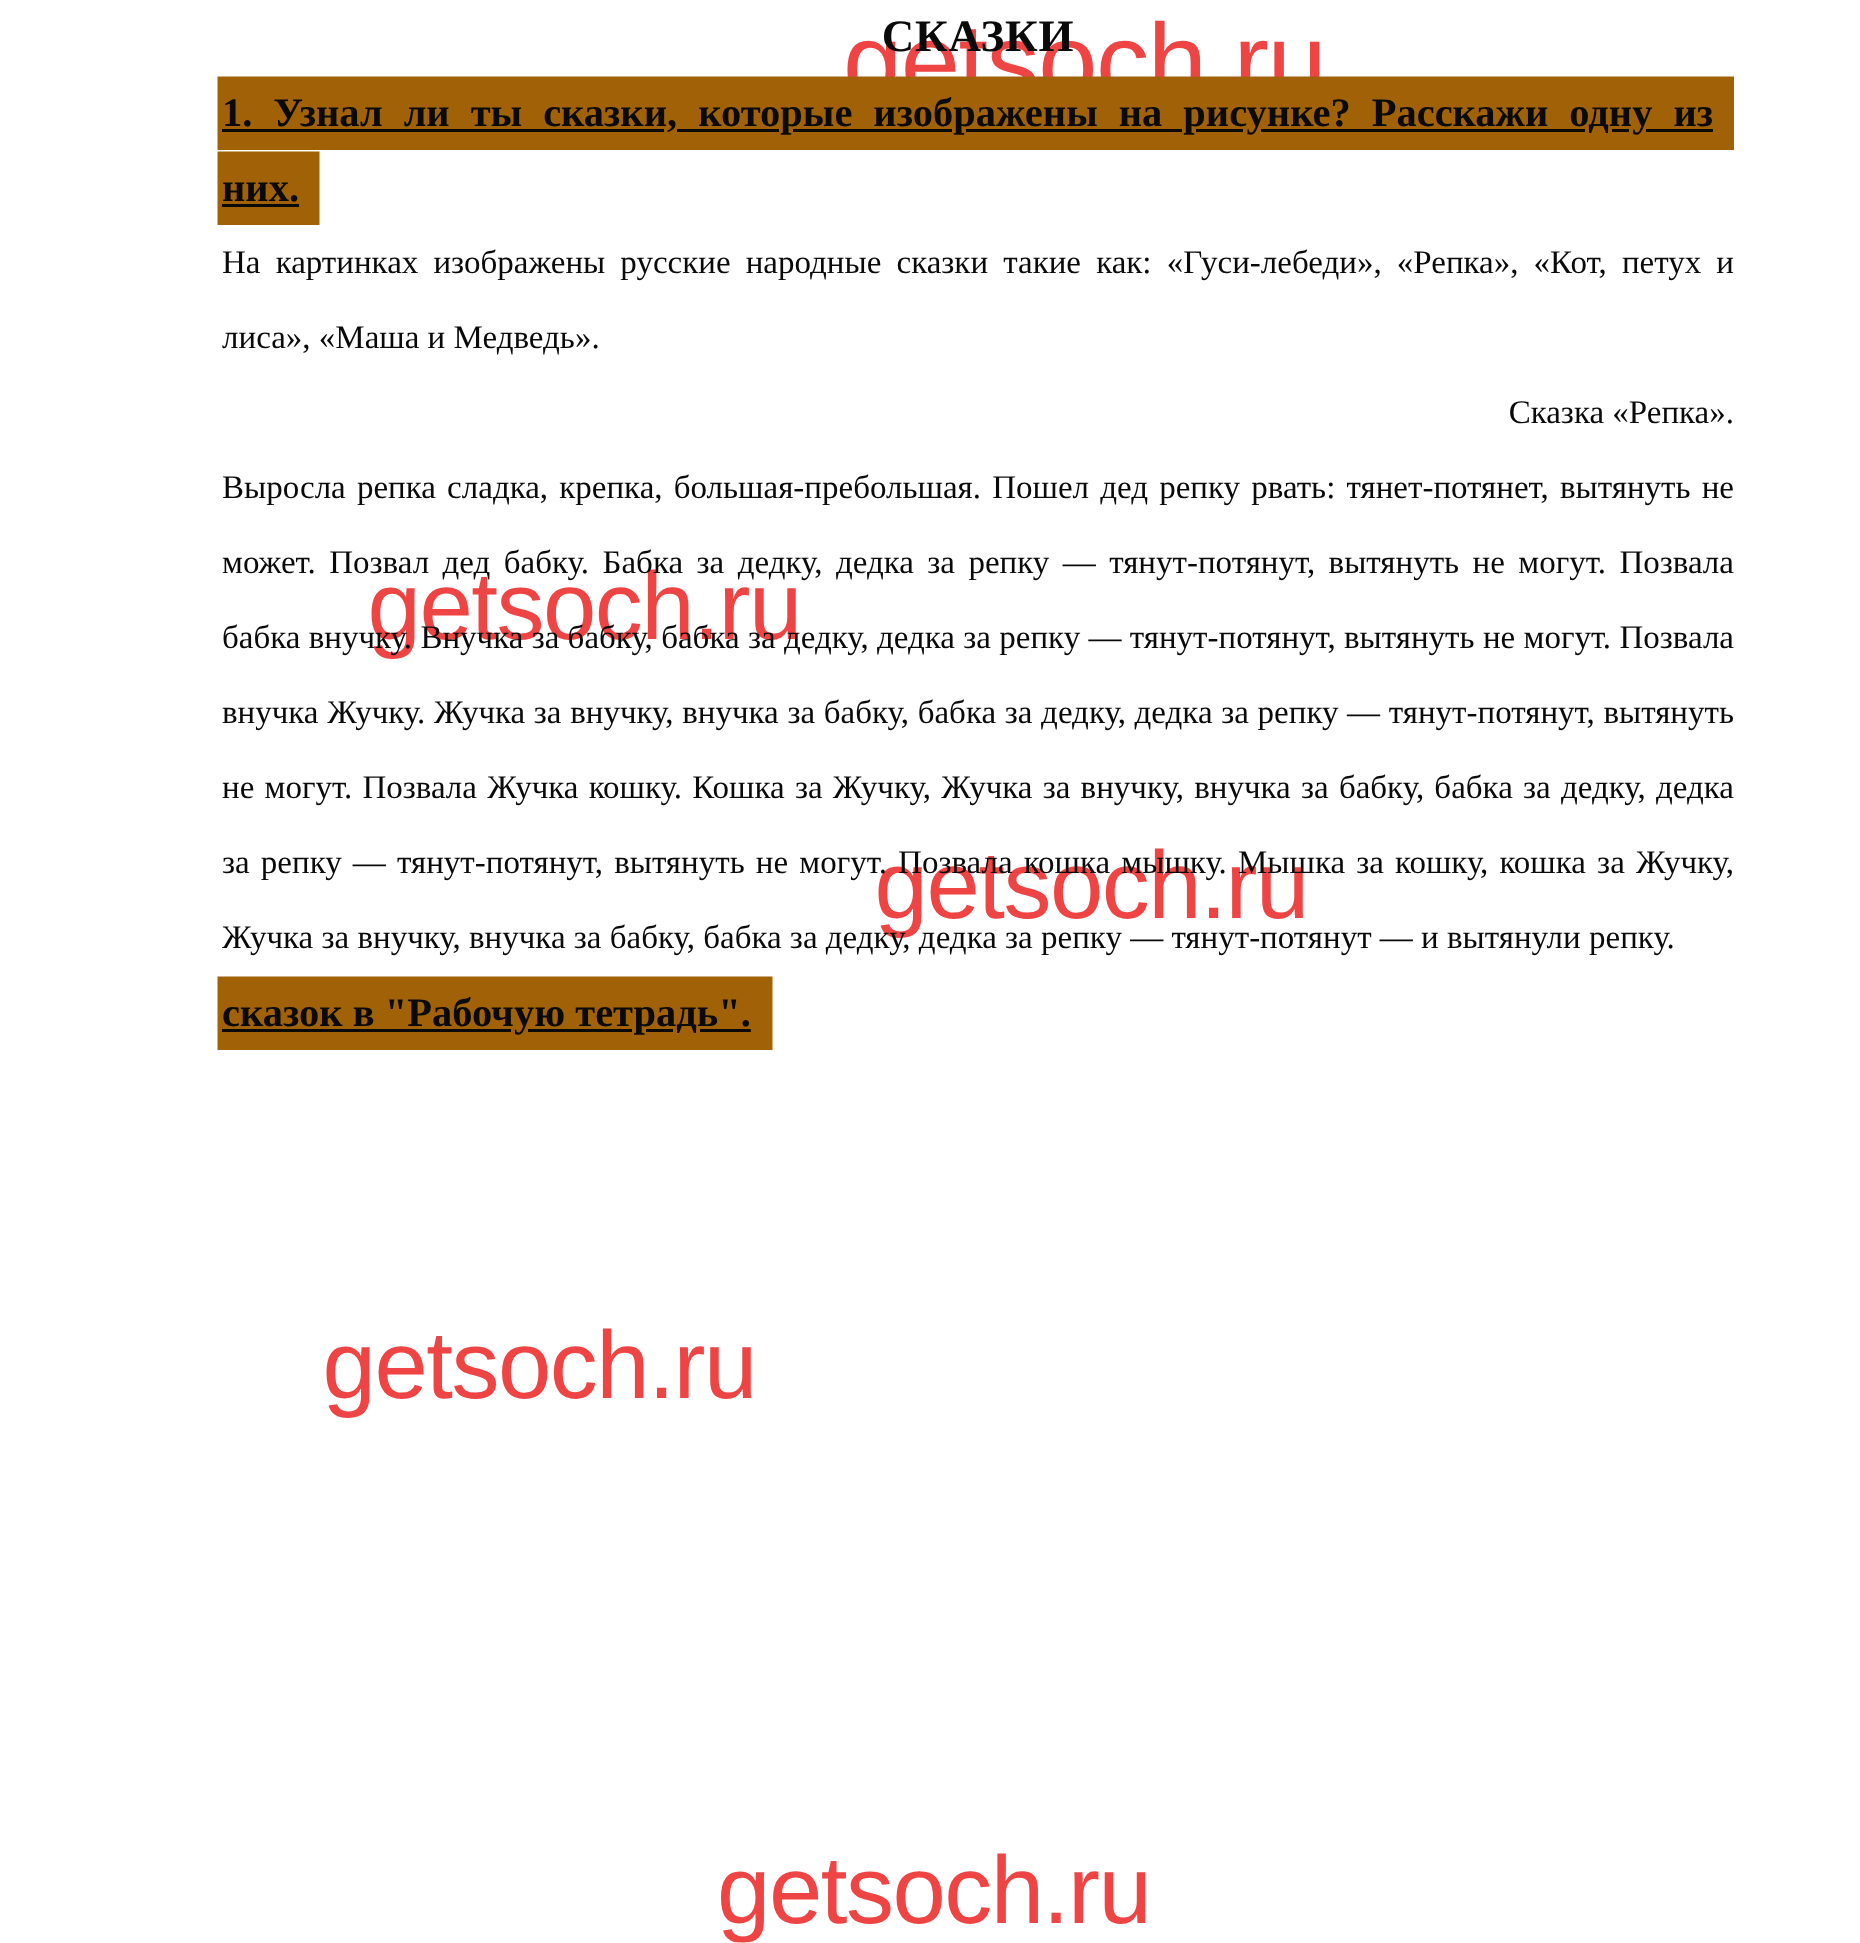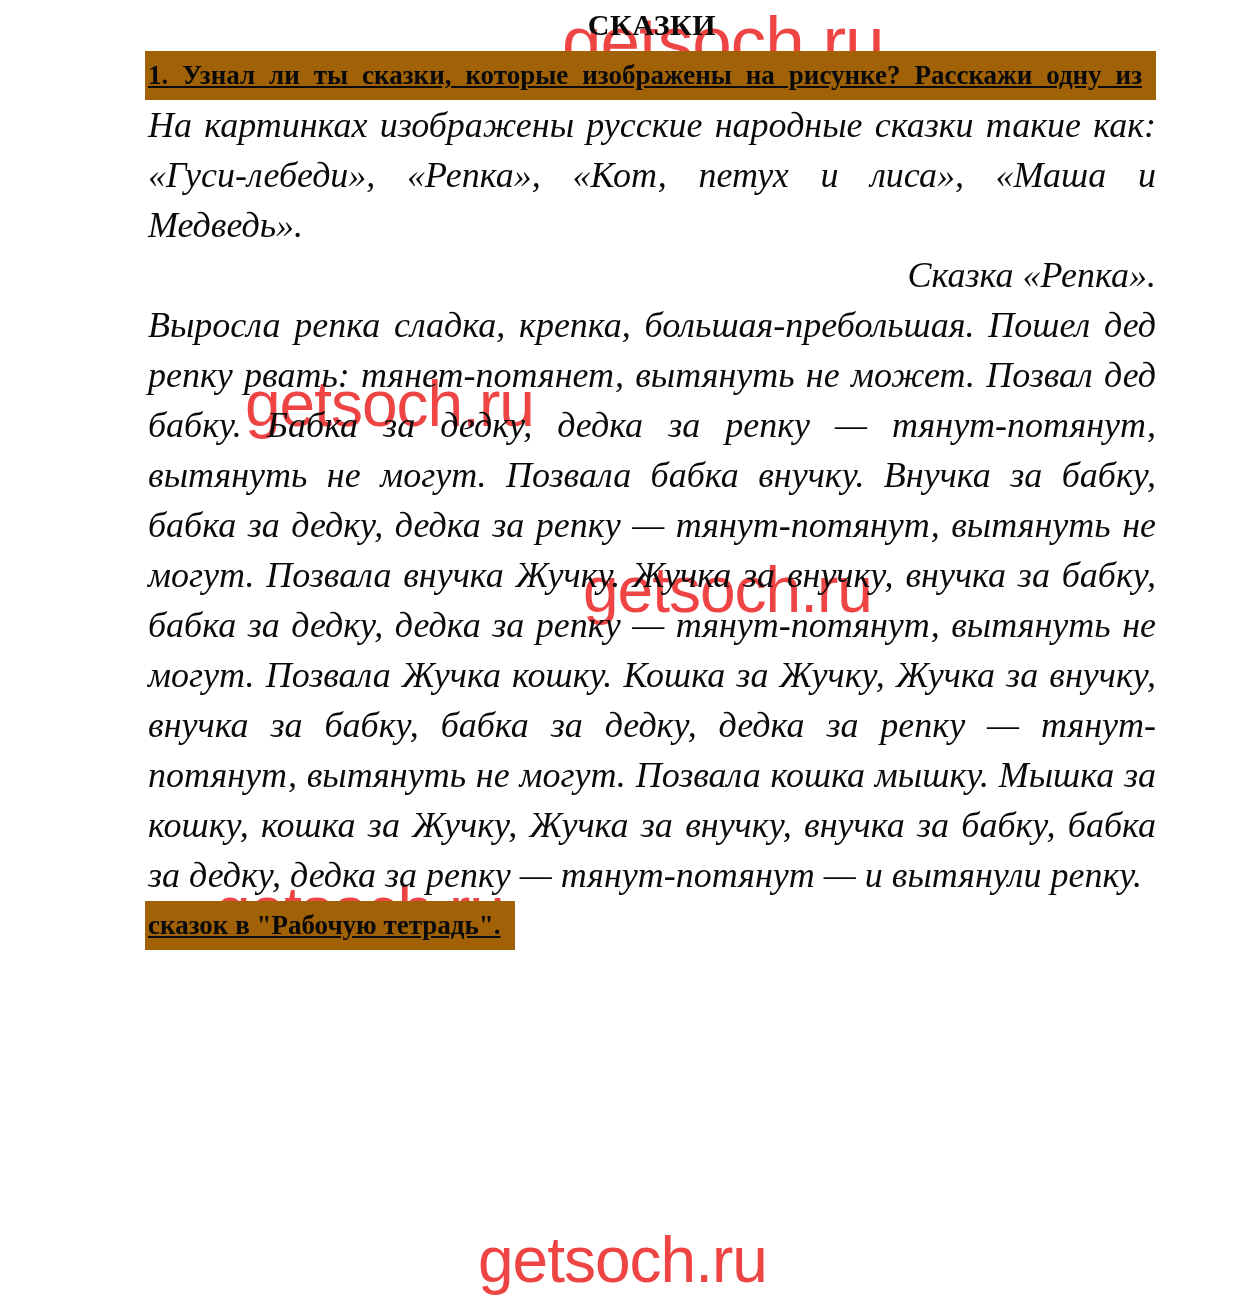--- a/index.html
+++ b/index.html
@@ -44,24 +44,23 @@
   .doc-title {
     margin-top: 38px;
     font-size: 30px;
     font-weight: bold;
     line-height: 50px;
     text-align: center;
     letter-spacing: 0.5px;
   }
 
   .para {
-    font-size: 36px;
+    font-size: 22px;
     line-height: 50px;
     text-align: justify;
-    font-style: italic;
   }
   .center-line { text-align: right; }
 
   .question {
     font-size: 27px;
     font-weight: bold;
     line-height: 50px;
   }
   .q1 { margin-top: 57px; }
   .q2 { margin-top: 48px; }
@@ -88,20 +87,21 @@
 <div class="wm wm-mid2">getsoch.ru</div>
 <div class="wm wm-mid3">getsoch.ru</div>
 <div class="wm wm-bottom">getsoch.ru</div>
 
 <div class="content">
 
   <p class="doc-title">СКАЗКИ</p>
 
   <p class="question q1">
     <span class="q-line force-justify"><span class="hl">1. Узнал ли ты сказки, которые изображены на рисунке? Расскажи одну из</span></span>
+    <span class="q-line"><span class="hl">них.</span></span>
   </p>
 
   <p class="para">На картинках изображены русские народные сказки такие как: «Гуси-лебеди», «Репка», «Кот, петух и лиса», «Маша и Медведь».</p>
 
   <p class="para center-line">Сказка «Репка».</p>
 
 
 
   <p class="para">Выросла репка сладка, крепка, большая-пребольшая. Пошел дед репку рвать: тянет-потянет, вытянуть не может. Позвал дед бабку. Бабка за дедку, дедка за репку — тянут-потянут, вытянуть не могут. Позвала бабка внучку. Внучка за бабку, бабка за дедку, дедка за репку — тянут-потянут, вытянуть не могут. Позвала внучка Жучку. Жучка за внучку, внучка за бабку, бабка за дедку, дедка за репку — тянут-потянут, вытянуть не могут. Позвала Жучка кошку. Кошка за Жучку, Жучка за внучку, внучка за бабку, бабка за дедку, дедка за репку — тянут-потянут, вытянуть не могут. Позвала кошка мышку. Мышка за кошку, кошка за Жучку, Жучка за внучку, внучка за бабку, бабка за дедку, дедка за репку — тянут-потянут — и вытянули репку.</p>
 

